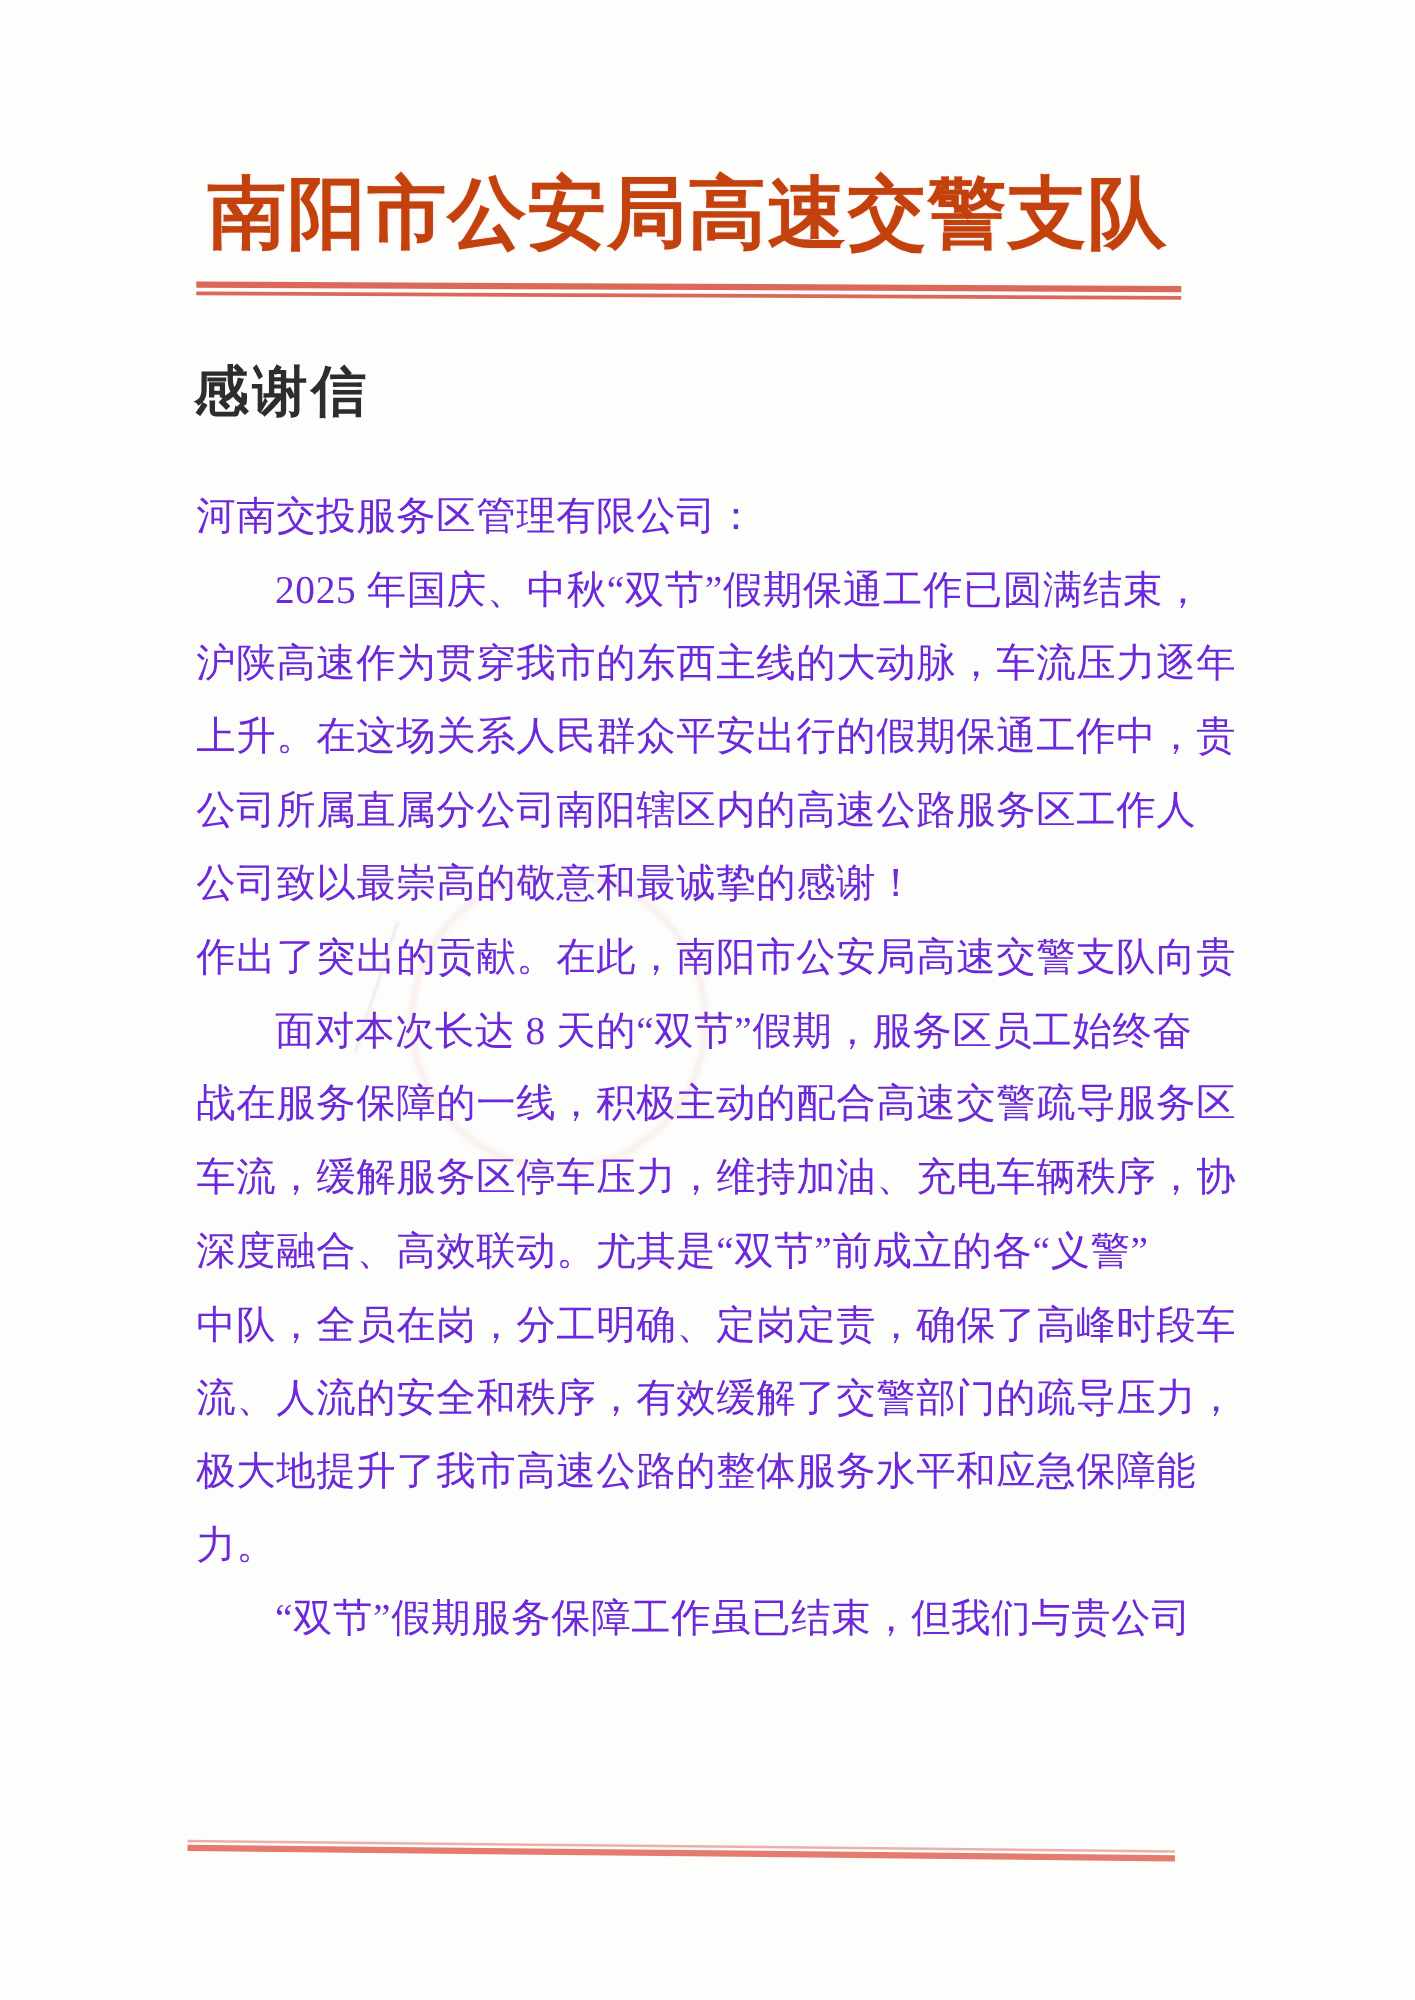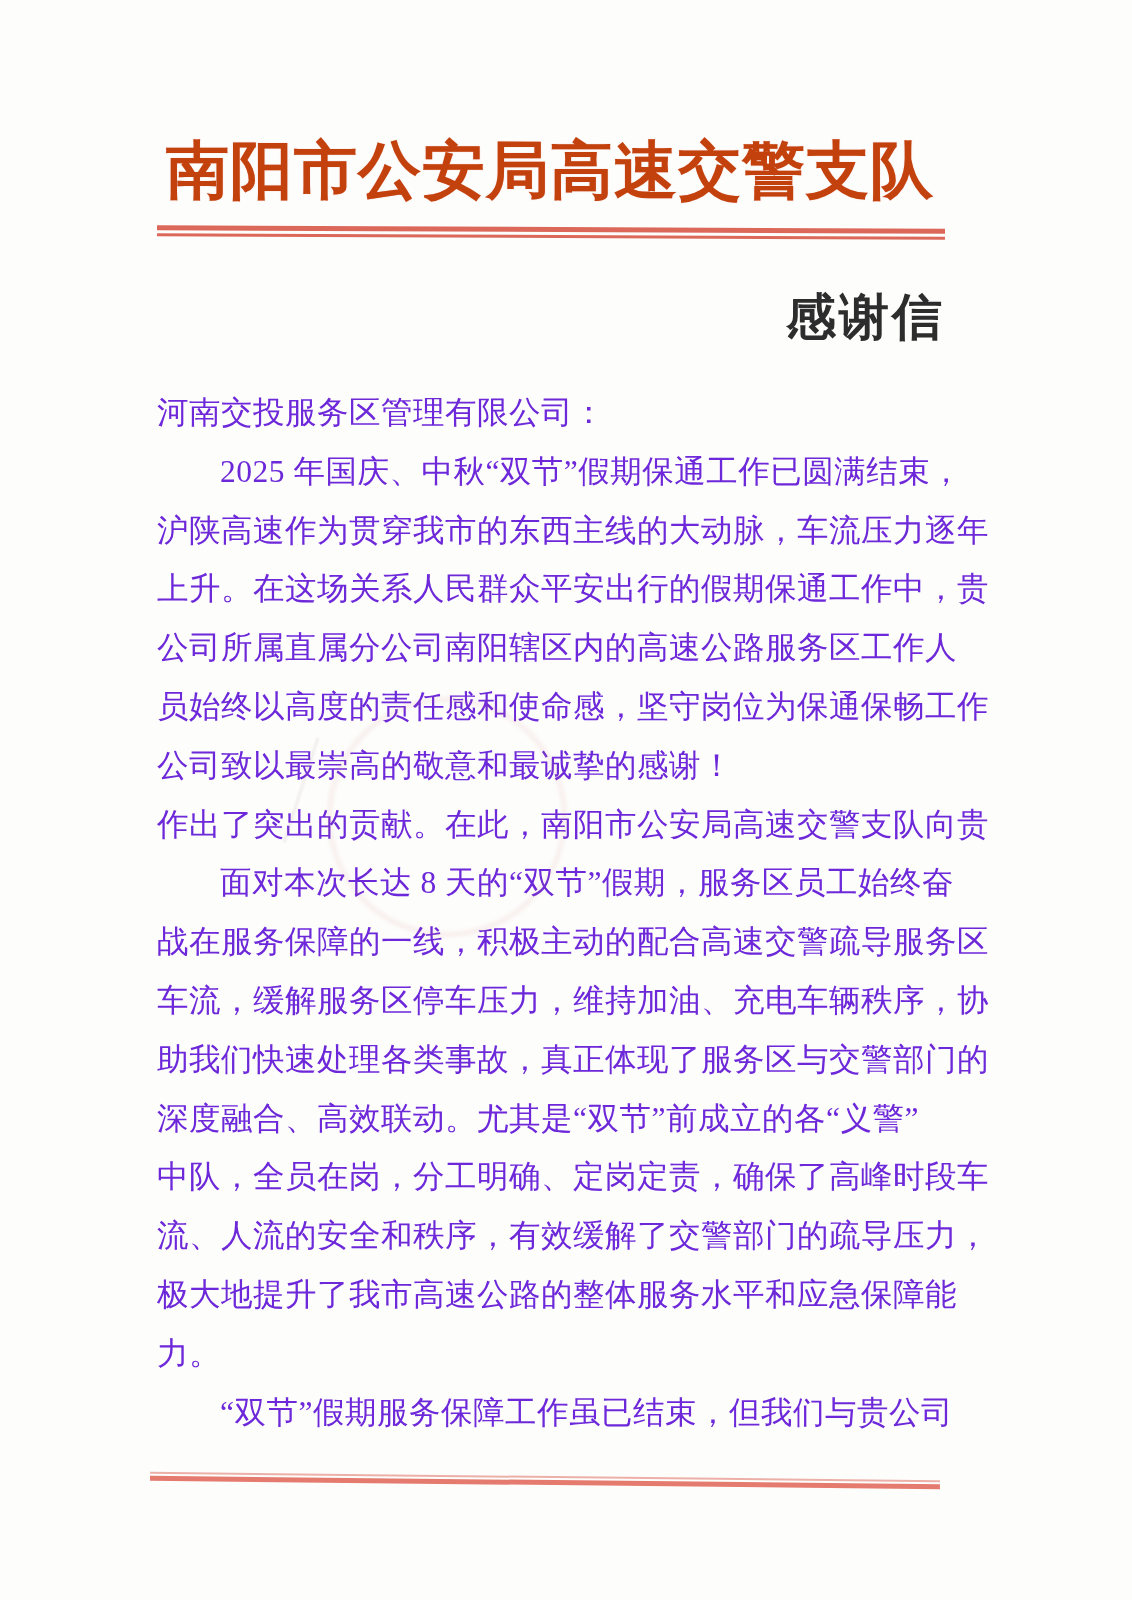--- a/index.html
+++ b/index.html
@@ -51,22 +51,22 @@
   }
   .head-rule .bar-thin {
     height: 2.5px;
     background: #dc685a;
   }
   .letter-title {
     position: absolute;
     top: 284px;
     left: 0;
     width: 100%;
-    text-align: right;
-    font-size: 50px;
+    text-align: left;
+    font-size: 44px;
     font-weight: bold;
     letter-spacing: 3px;
     color: #2d2d2d;
   }
   .body-block {
     position: absolute;
     top: 384px;
     left: 2px;
     width: 786px;
   }
@@ -136,27 +136,25 @@
     </div>
 
     <div class="letter-title">感谢信</div>
 
     <div class="body-block">
       <div class="bline">河南交投服务区管理有限公司：</div>
       <div class="bline indent">2025 年国庆、中秋“双节”假期保通工作已圆满结束，</div>
       <div class="bline">沪陕高速作为贯穿我市的东西主线的大动脉，车流压力逐年</div>
       <div class="bline">上升。在这场关系人民群众平安出行的假期保通工作中，贵</div>
       <div class="bline">公司所属直属分公司南阳辖区内的高速公路服务区工作人</div>
-      <div class="bline">员始终以高度的责任感和使命感，坚守岗位为保通保畅工作</div>
       <div class="bline">公司致以最崇高的敬意和最诚挚的感谢！</div>
       <div class="bline">作出了突出的贡献。在此，南阳市公安局高速交警支队向贵</div>
       <div class="bline indent">面对本次长达 8 天的“双节”假期，服务区员工始终奋</div>
       <div class="bline">战在服务保障的一线，积极主动的配合高速交警疏导服务区</div>
       <div class="bline">车流，缓解服务区停车压力，维持加油、充电车辆秩序，协</div>
-      <div class="bline">助我们快速处理各类事故，真正体现了服务区与交警部门的</div>
       <div class="bline">深度融合、高效联动。尤其是“双节”前成立的各“义警”</div>
       <div class="bline">中队，全员在岗，分工明确、定岗定责，确保了高峰时段车</div>
       <div class="bline">流、人流的安全和秩序，有效缓解了交警部门的疏导压力，</div>
       <div class="bline">极大地提升了我市高速公路的整体服务水平和应急保障能</div>
       <div class="bline">力。</div>
       <div class="bline indent">“双节”假期服务保障工作虽已结束，但我们与贵公司</div>
     </div>
 
   </div>
 

